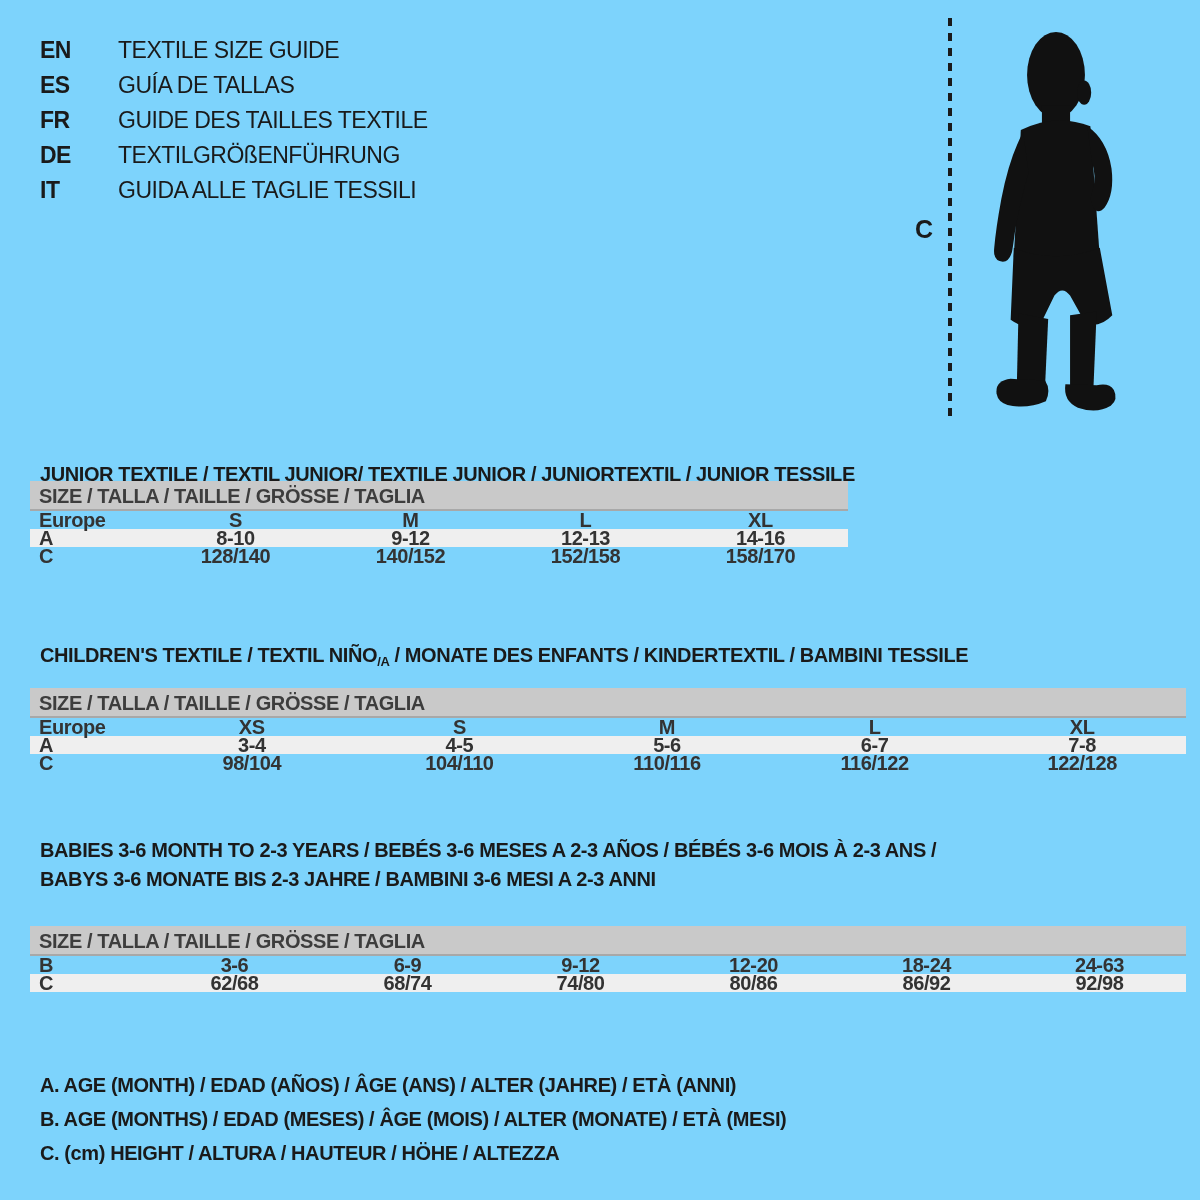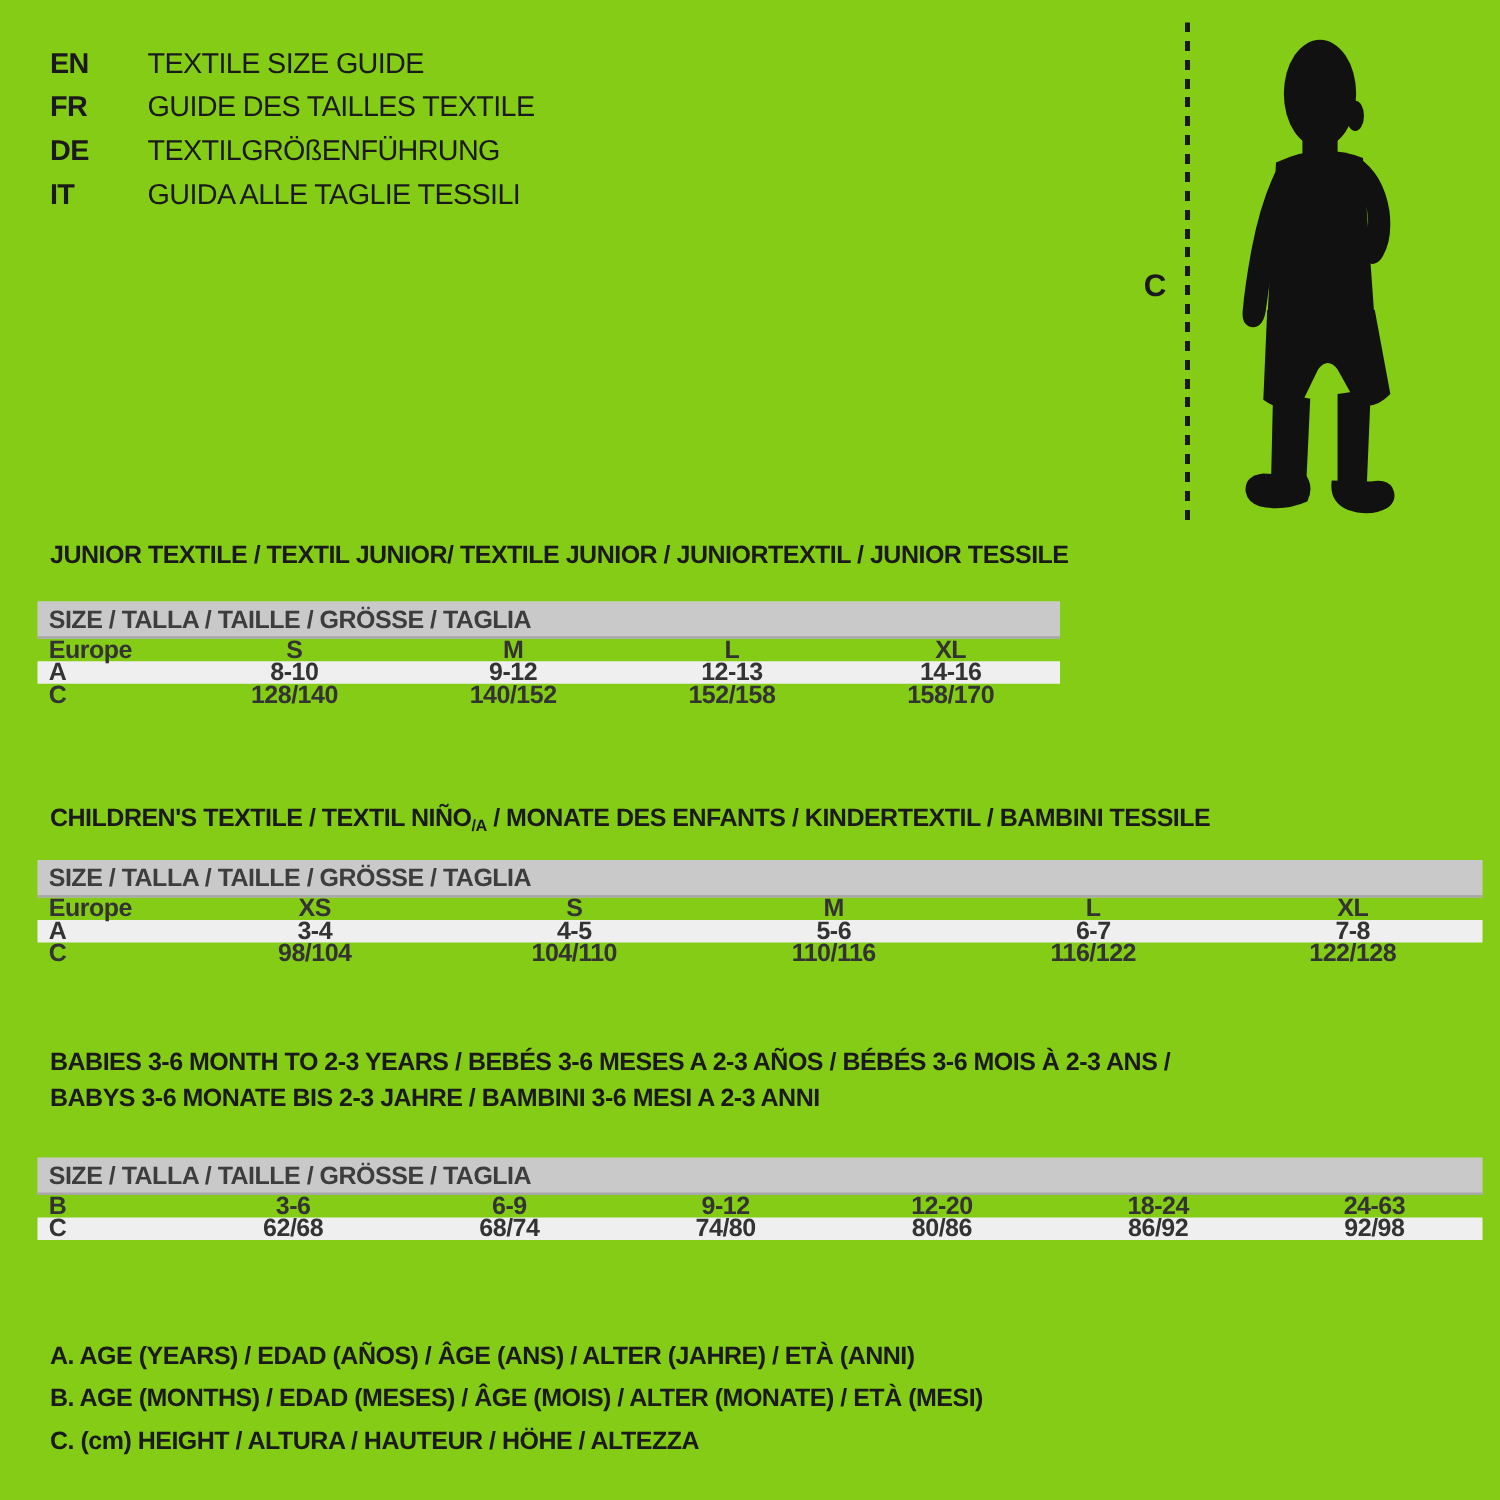--- a/index.html
+++ b/index.html
@@ -1,21 +1,21 @@
 <!DOCTYPE html>
 <html><head>
 <meta charset="utf-8">
 <style>
   * { margin: 0; padding: 0; box-sizing: border-box; }
   html, body { background: #ffffff; }
   .page {
     position: relative;
     width: 1200px;
     height: 1200px;
-    background: #84cc16;
+    background: #7dd3fc;
     font-family: "Liberation Sans", sans-serif;
     color: #1a1a1a;
     overflow: hidden;
   }
 
   
   .lang-block { position: absolute; top: 33px; left: 40px; }
   .lang-row { display: flex; height: 35px; align-items: center; }
   .lang-code { width: 78px; font-size: 23px; font-weight: 700; letter-spacing: -0.5px; }
   .lang-label { font-size: 23px; font-weight: 400; letter-spacing: -0.5px; white-space: nowrap; }
@@ -63,20 +63,24 @@
 </style>
 </head>
 <body>
 
 <div class="page">
 
   <div class="lang-block">
     <div class="lang-row">
       <span class="lang-code">EN</span>
       <span class="lang-label">TEXTILE SIZE GUIDE</span>
+    </div>
+    <div class="lang-row">
+      <span class="lang-code">ES</span>
+      <span class="lang-label">GUÍA DE TALLAS</span>
     </div>
     <div class="lang-row">
       <span class="lang-code">FR</span>
       <span class="lang-label">GUIDE DES TAILLES TEXTILE</span>
     </div>
     <div class="lang-row">
       <span class="lang-code">DE</span>
       <span class="lang-label">TEXTILGRÖßENFÜHRUNG</span>
     </div>
     <div class="lang-row">
@@ -98,21 +102,21 @@
         <path d="M150,118 Q175,132 181,163 Q185,190 172,205 Q163,213 157,204 Q152,196 157,186 Q162,172 156,156 Z"></path>
         <path d="M56,248 Q110,266 166,248 L182,320 Q166,334 148,329 L128,299 Q118,288 108,299 L90,330 Q70,336 52,325 Z"></path>
         <path d="M62,318 L100,324 L96,396 L60,392 Z"></path>
         <path d="M34,404 Q32,390 52,388 L96,390 Q104,400 97,412 Q72,421 48,416 Q36,413 34,404 Z"></path>
         <path d="M128,320 L162,316 L158,396 L128,398 Z"></path>
         <path d="M122,394 Q119,412 138,419 Q162,426 180,417 Q190,410 184,400 Q178,392 162,395 Z"></path>
       </g>
     </svg>
   </div>
 
-  <div class="sec-title" style="top:433px;text-align:right;">JUNIOR TEXTILE / TEXTIL JUNIOR/ TEXTILE JUNIOR / JUNIORTEXTIL / JUNIOR TESSILE</div>
+  <div class="sec-title" style="top:463px;text-align:right;">JUNIOR TEXTILE / TEXTIL JUNIOR/ TEXTILE JUNIOR / JUNIORTEXTIL / JUNIOR TESSILE</div>
   <div class="tbl" style="top:481px; width:818px;">
     <div class="tbl-head">SIZE / TALLA / TAILLE / GRÖSSE / TAGLIA</div>
     <div class="tr">
       <span class="tl">Europe</span>
       <span class="td">S</span>
       <span class="td">M</span>
       <span class="td">L</span>
       <span class="td">XL</span>
     </div>
     <div class="tr stripe">
@@ -180,18 +184,18 @@
       <span class="td">62/68</span>
       <span class="td">68/74</span>
       <span class="td">74/80</span>
       <span class="td">80/86</span>
       <span class="td">86/92</span>
       <span class="td">92/98</span>
     </div>
   </div>
 
   <div class="legend">
-    <div class="legend-line">A. AGE (YEARS) / EDAD (AÑOS) / ÂGE (ANS) / ALTER (JAHRE) / ETÀ (ANNI)</div>
+    <div class="legend-line">A. AGE (MONTH) / EDAD (AÑOS) / ÂGE (ANS) / ALTER (JAHRE) / ETÀ (ANNI)</div>
     <div class="legend-line">B. AGE (MONTHS) / EDAD (MESES) / ÂGE (MOIS) / ALTER (MONATE) / ETÀ (MESI)</div>
     <div class="legend-line">C. (cm) HEIGHT / ALTURA / HAUTEUR / HÖHE / ALTEZZA</div>
   </div>
 
 </div>
 
 </body></html>

